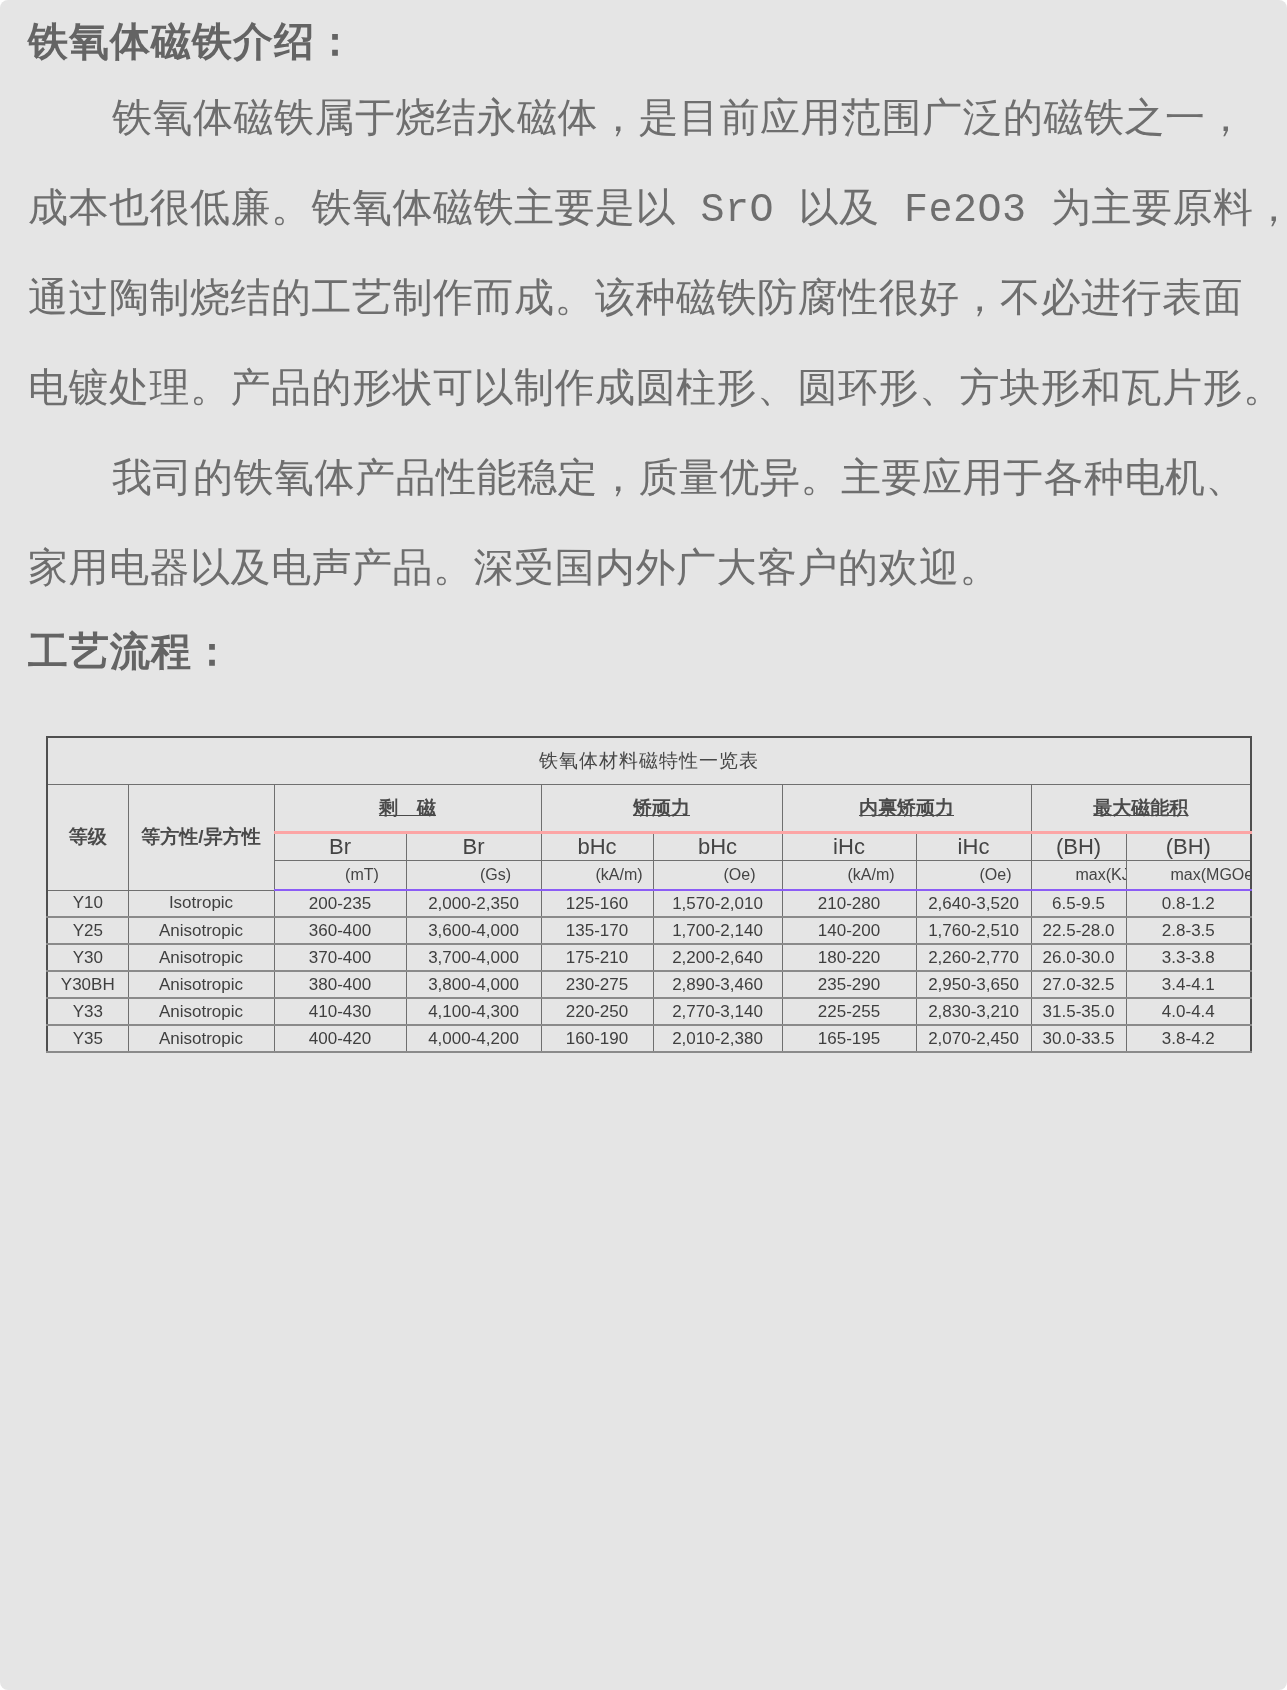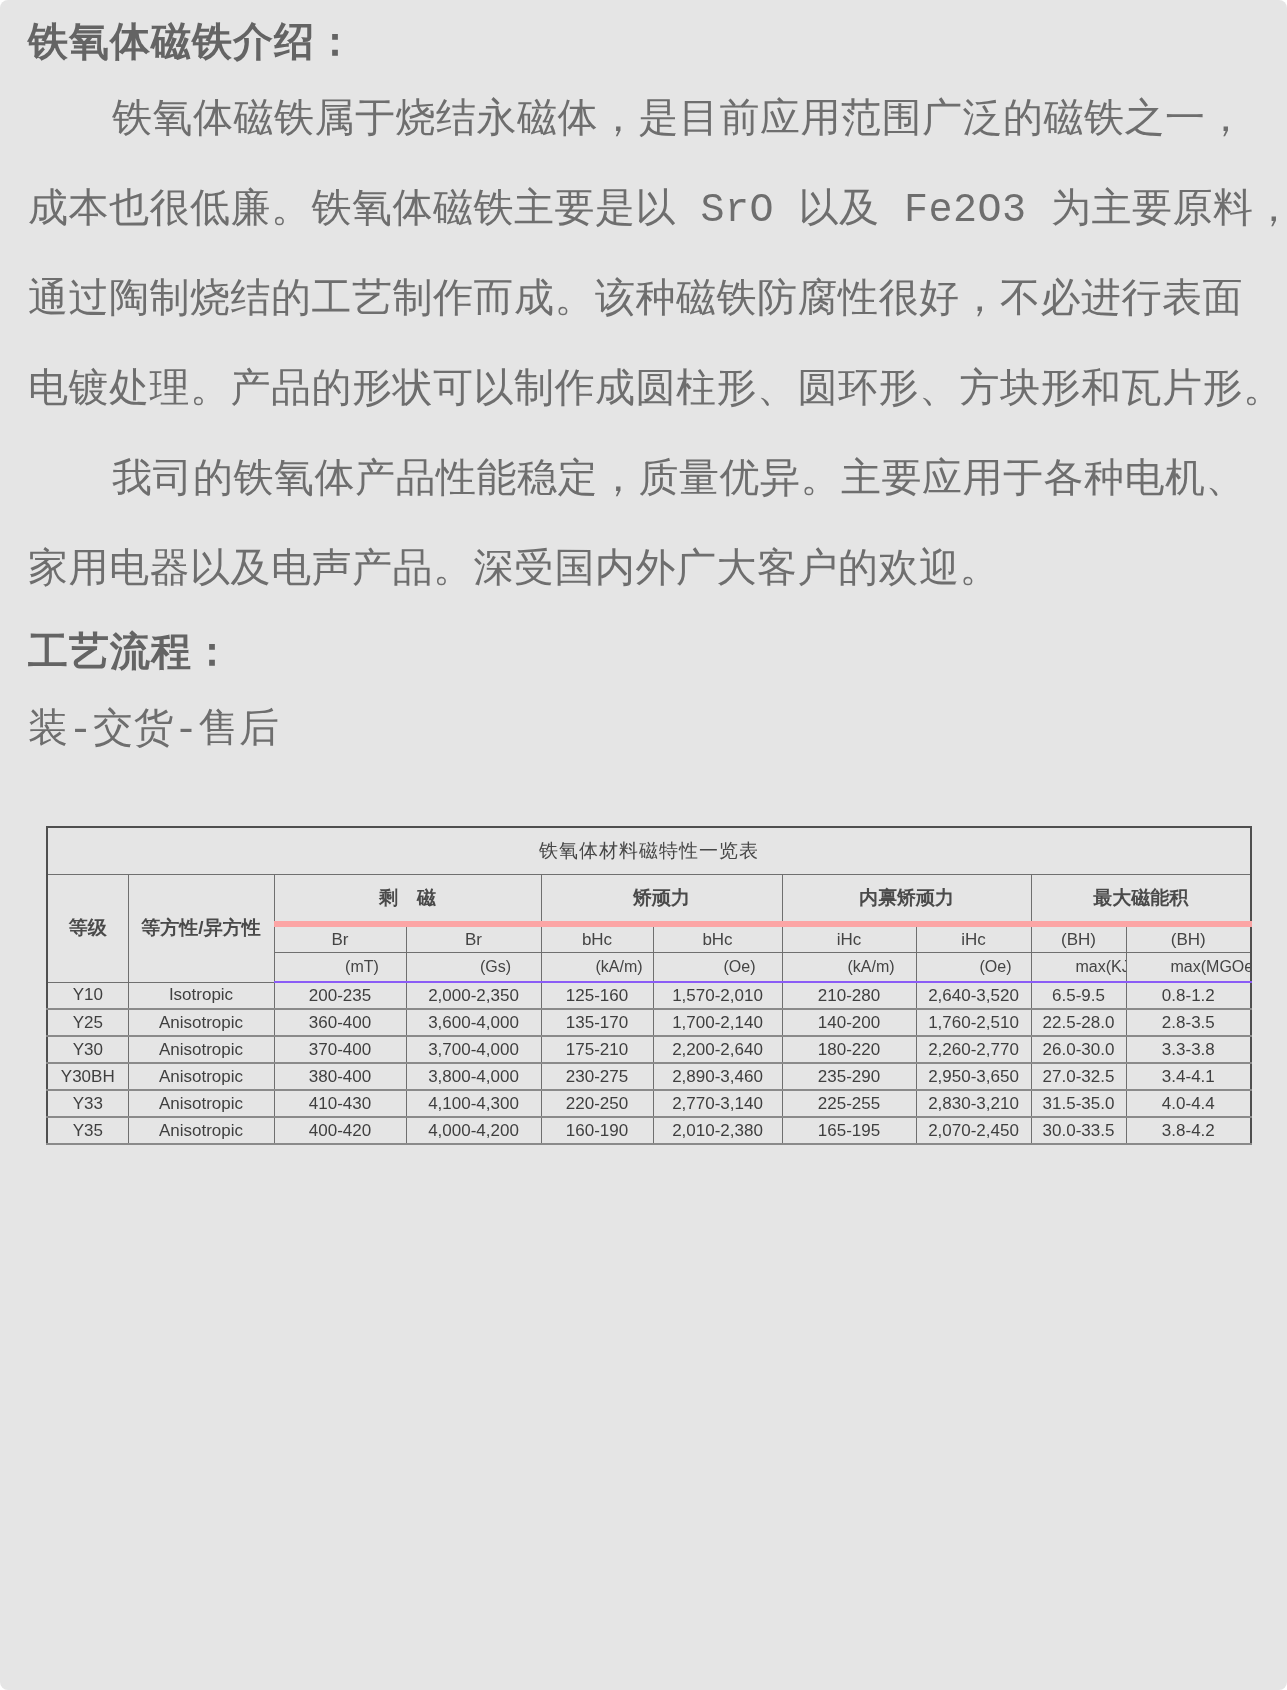--- a/index.html
+++ b/index.html
@@ -20,22 +20,22 @@
   table.props{
     border-collapse:collapse;table-layout:fixed;width:1204px;
     margin:50px 0 0 18px;color:#404040;border:2px solid #4f4f4f;
   }
   table.props td{
     border:1px solid #6f6f6f;text-align:center;vertical-align:middle;
     padding:0;font-size:17px;overflow:hidden;white-space:nowrap;
   }
   tr.title-row td{height:46px;font-size:19px;color:#474747;letter-spacing:1px;}
   tr.group-row td{height:46px;font-size:19px;font-weight:600;color:#4a4a4a;}
-  tr.group-row td.group{border-bottom:6px solid #fca5a5;}
-  tr.sub-row td{height:25px;font-size:17px;color:#444444;}
+  tr.group-row td.group{border-bottom:3px solid #fca5a5;text-decoration:underline;}
+  tr.sub-row td{height:25px;font-size:22px;color:#444444;}
   tr.unit-row td{height:28px;font-size:16px;color:#444444;border-bottom:2px solid #8b5cf6;padding-left:44px;}
   tbody.data td{height:25px;border-bottom:2px solid #8a8a8a;color:#3f3f3f;margin-left:8px;}
 </style>
 </head>
 <body>
 
 <div class="page">
   <div class="doc">
 
     <div class="heading">铁氧体磁铁介绍：</div>
@@ -48,21 +48,20 @@
       </div>
 
     <div class="para">
         <div class="line indent">我司的铁氧体产品性能稳定，质量优异。主要应用于各种电机、</div>
         <div class="line">家用电器以及电声产品。深受国内外广大客户的欢迎。</div>
       </div>
 
     <div class="heading">工艺流程：</div>
 
     <div class="para">
-        <div class="line">装-交货-售后</div>
       </div>
 
     <table class="props">
       <colgroup>
         <col style="width:81px">
           <col style="width:146px">
           <col style="width:132px">
           <col style="width:135px">
         <col style="width:112px">
           <col style="width:129px">

